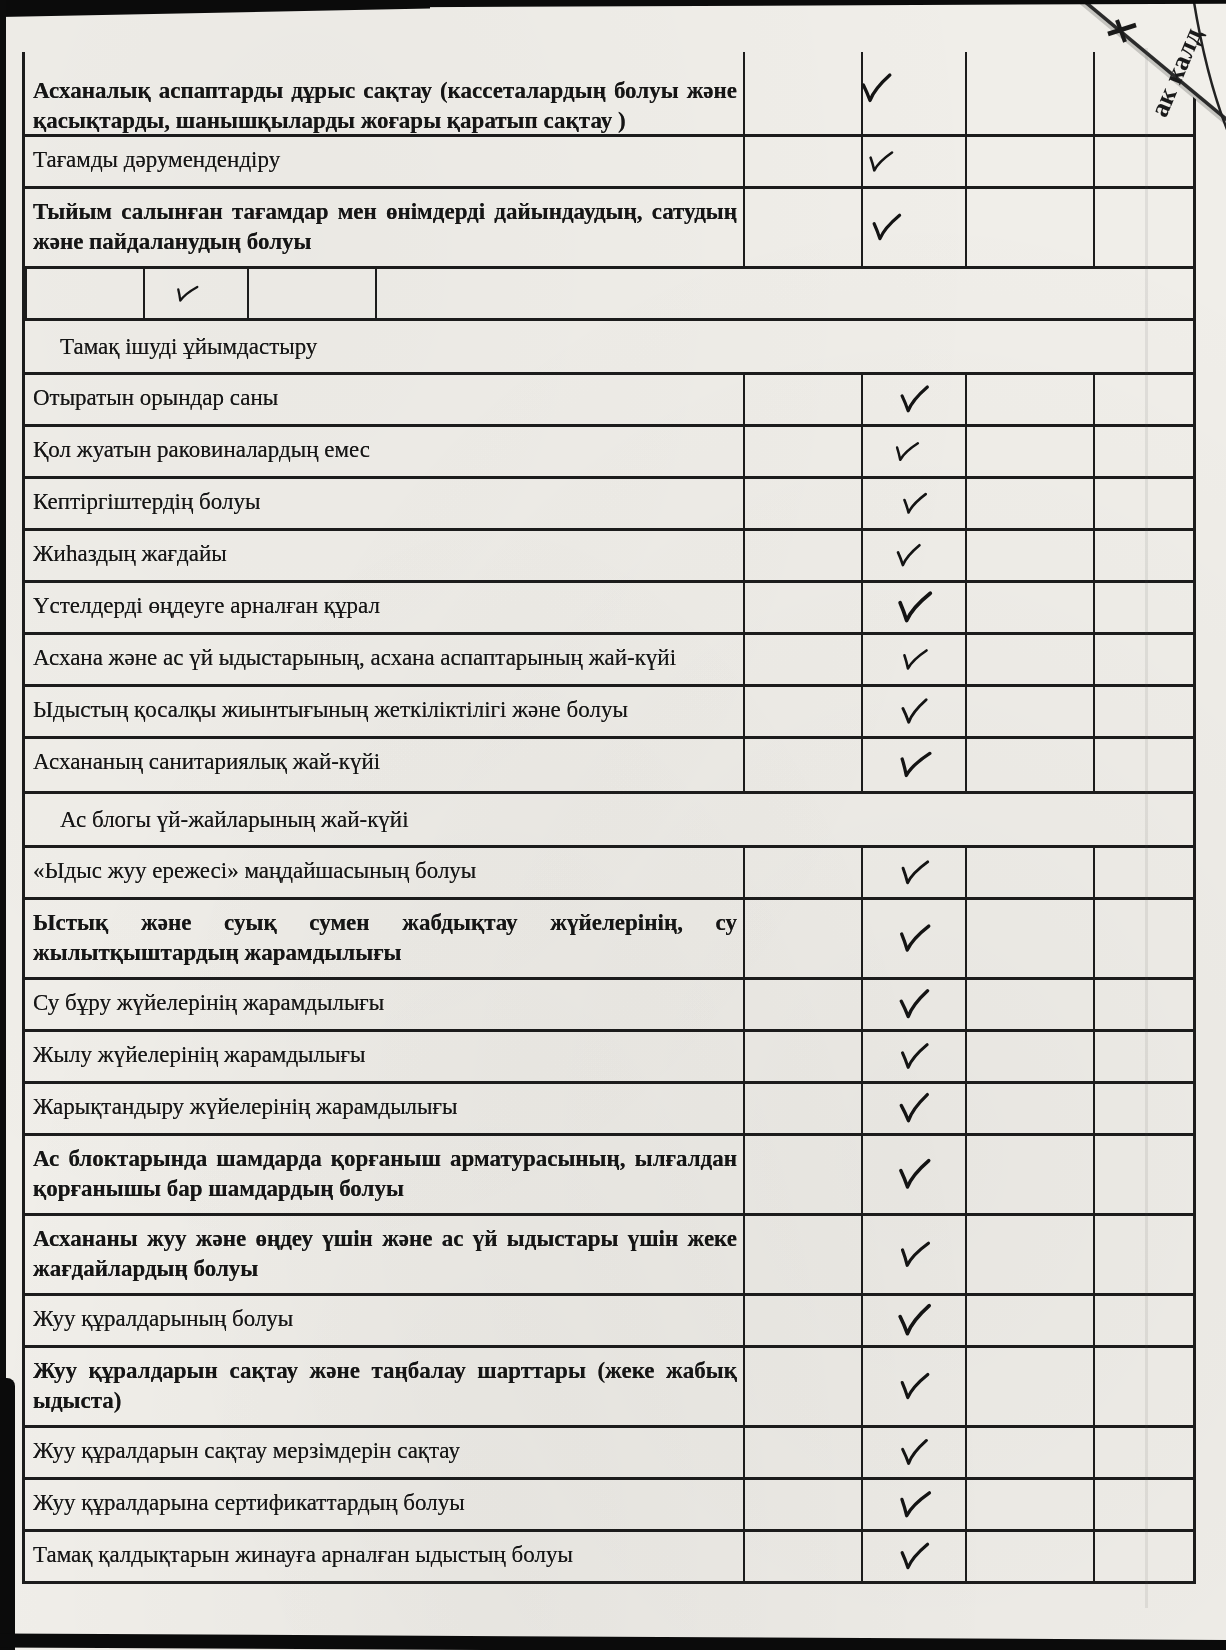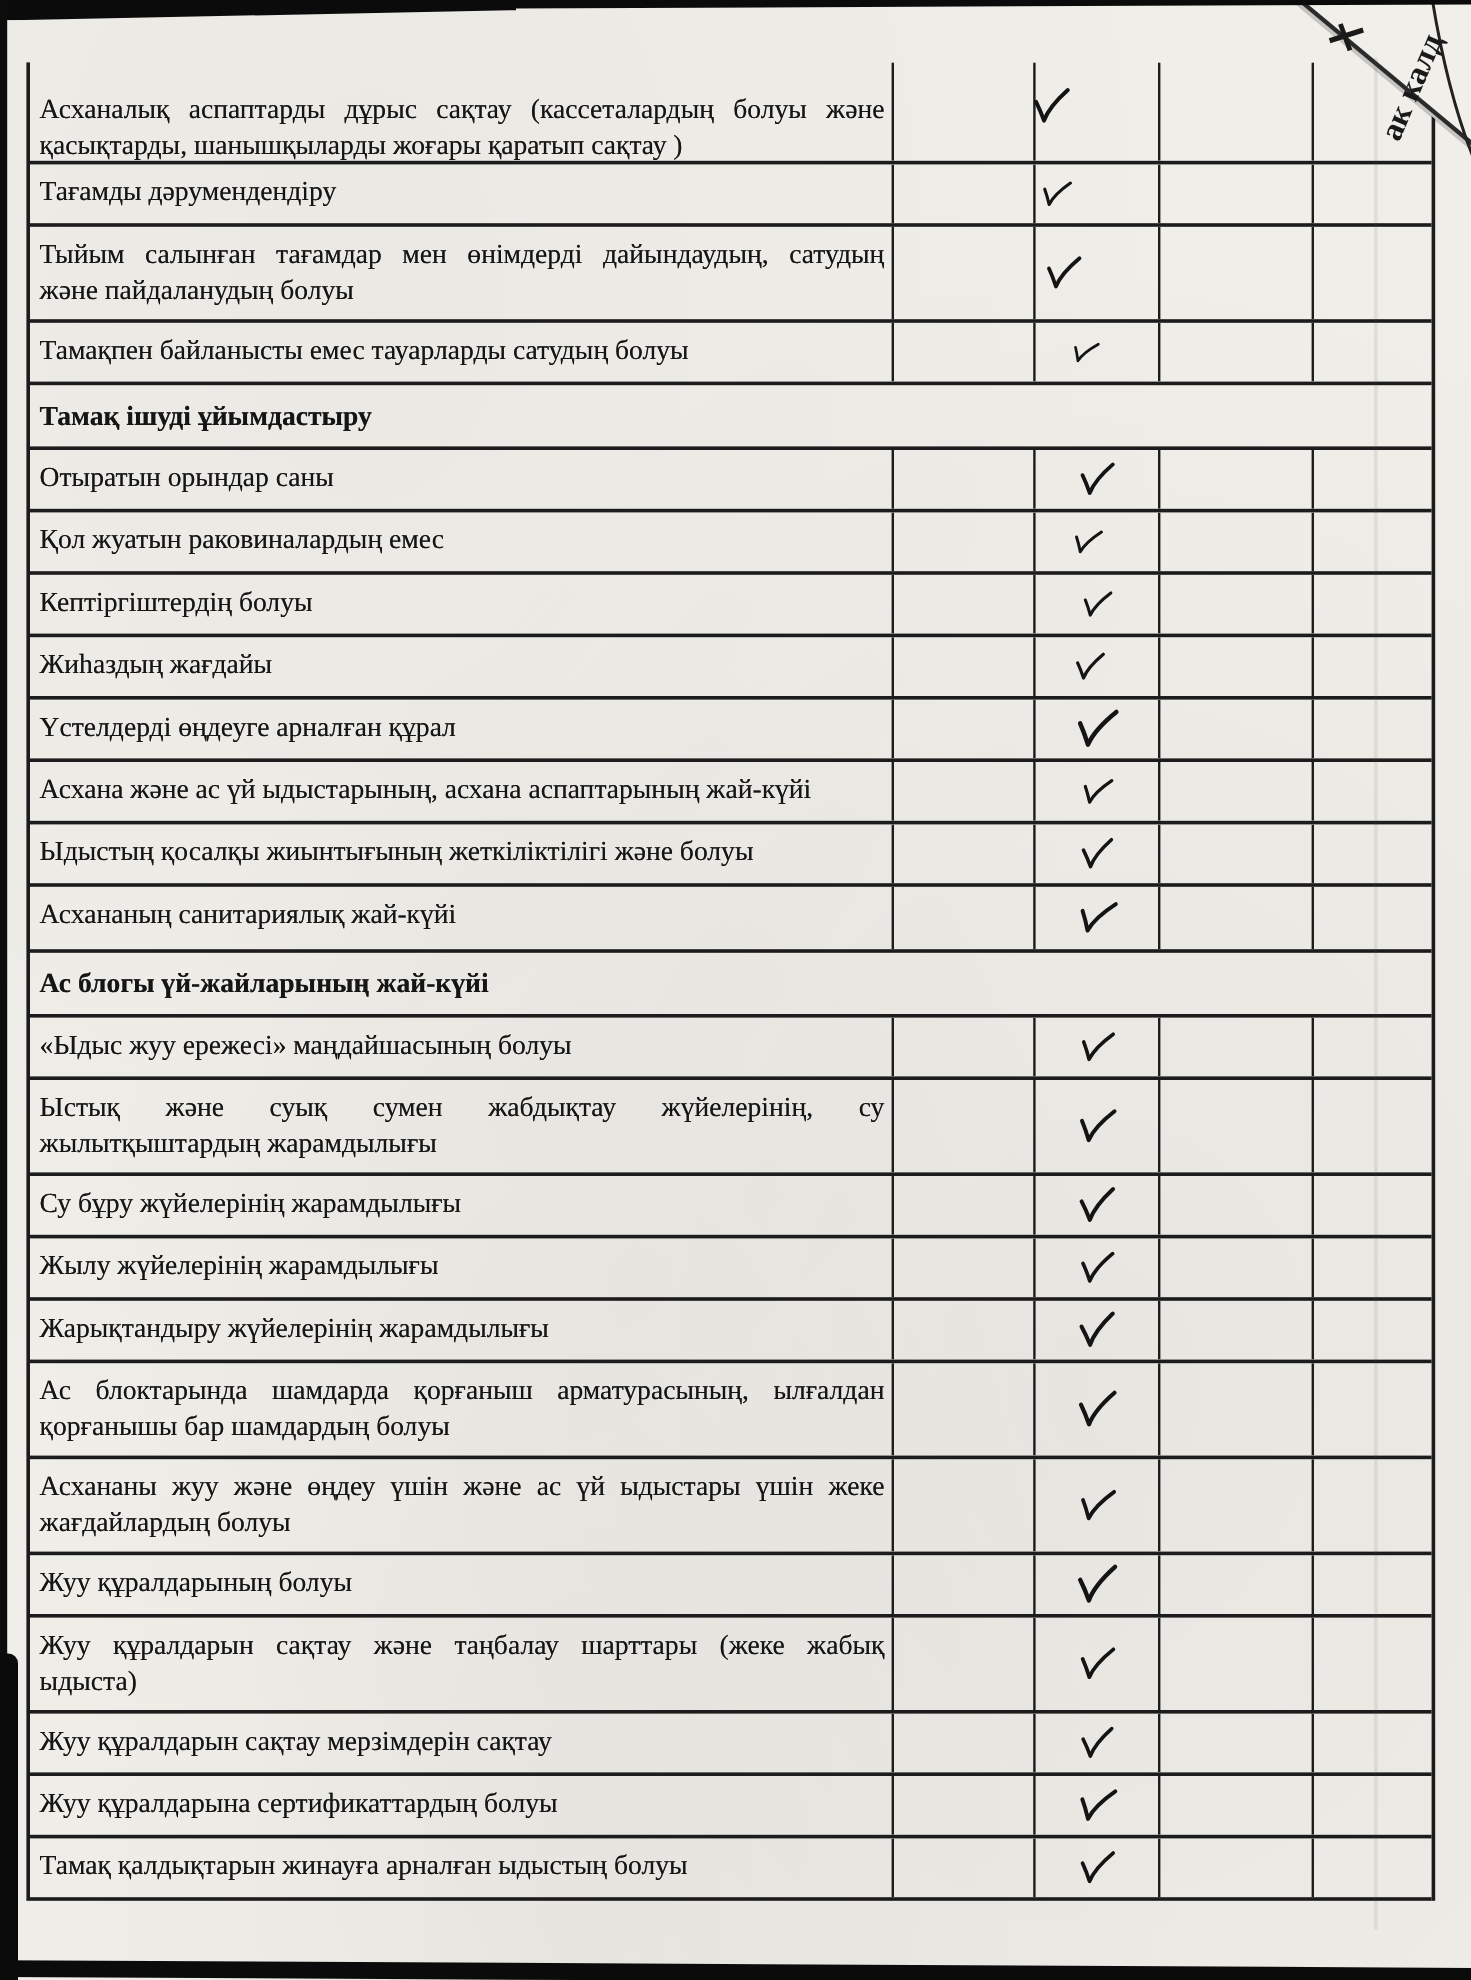--- a/index.html
+++ b/index.html
@@ -23,38 +23,38 @@
   .scan-left-bottom{position:absolute;left:0;top:1378px;width:15px;height:272px;background:#0b0b0b;border-radius:0 8px 0 0;}
   .scan-bottom{position:absolute;left:-4px;top:1640px;width:102%;height:14px;background:#0b0b0b;transform:rotate(0.3deg);transform-origin:right center;}
   .fold-streak{position:absolute;left:1145px;top:48px;width:3px;height:1560px;background:rgba(80,80,80,0.10);}
   
   .table{
     position:absolute;left:22px;top:52px;width:1174px;
     border-left:3px solid #1c1c1c;border-right:3px solid #1c1c1c;
     box-sizing:border-box;
   }
   .row{display:flex;border-bottom:3px solid #1c1c1c;box-sizing:border-box;height:52px;overflow:hidden;}
-  .row.double{height:80px;}
+  .row.double{height:80px;font-weight:bold;}
   .row:nth-child(1){height:85px;}
   .row:nth-child(13){height:55px;}
   .row:nth-child(28){height:60px;padding-left:36px;}
   .row.section{height:54px;}
   .row.section:nth-child(16){height:48px;}
   .cell{box-sizing:border-box;}
   .cell-text{
     width:718px;padding:8px 6px 0 8px;
     font-size:23px;line-height:30px;
     text-shadow:0 0 0.5px rgba(10,10,10,0.65);
   }
   .row:nth-child(1) .cell-text{padding-top:24px;}
   .c1{width:118px;border-left:2px solid #1c1c1c;}
   .c2{width:104px;border-left:2px solid #1c1c1c;display:flex;align-items:center;justify-content:center;}
   .c3{width:128px;border-left:2px solid #1c1c1c;}
   .c4{flex:1;border-left:2px solid #1c1c1c;}
-  .row.section .cell-text{width:100%;font-weight:bold;padding-top:11px;}
+  .row.section .cell-text{width:100%;font-weight:normal;padding-top:11px;margin-left:27px;}
   .line.stretch{text-align:justify;text-align-last:justify;}
   
   .check{width:40px;height:32px;flex:0 0 auto;}
   .check path{stroke:#141414;stroke-width:2.7;fill:none;stroke-linecap:round;stroke-linejoin:round;}
   .row:nth-child(1) .check{transform:translate(-38px,-4px) rotate(-4deg);}
   .row:nth-child(2) .check{transform:translateX(-34px) rotate(3deg) scale(.78);}
   .row:nth-child(3) .check{transform:translateX(-28px) rotate(-2deg) scale(.95);}
   .row:nth-child(4) .check{transform:translateX(-10px) rotate(9deg) scale(.68);}
   .row:nth-child(6) .check{transform:rotate(-3deg) scale(.95);}
   .row:nth-child(7) .check{transform:translateX(-8px) rotate(5deg) scale(.75);}
@@ -132,23 +132,20 @@
     <div class="cell c2">
   <svg class="check" viewBox="0 0 30 26">
     <path d="M5 9 Q7.5 15 9.5 22 Q13.5 13 27 2.5"></path>
   </svg>
 </div>
     <div class="cell c3"></div>
     <div class="cell c4"></div>
   </div>
 
   <div class="row item">
-    <div class="cell cell-text">
-          <div class="line">Тамақпен байланысты емес тауарларды сатудың болуы</div>
-        </div>
     <div class="cell c1"></div>
     <div class="cell c2">
   <svg class="check" viewBox="0 0 30 26">
     <path d="M5 9 Q7.5 15 9.5 22 Q13.5 13 27 2.5"></path>
   </svg>
 </div>
     <div class="cell c3"></div>
     <div class="cell c4"></div>
   </div>
 

